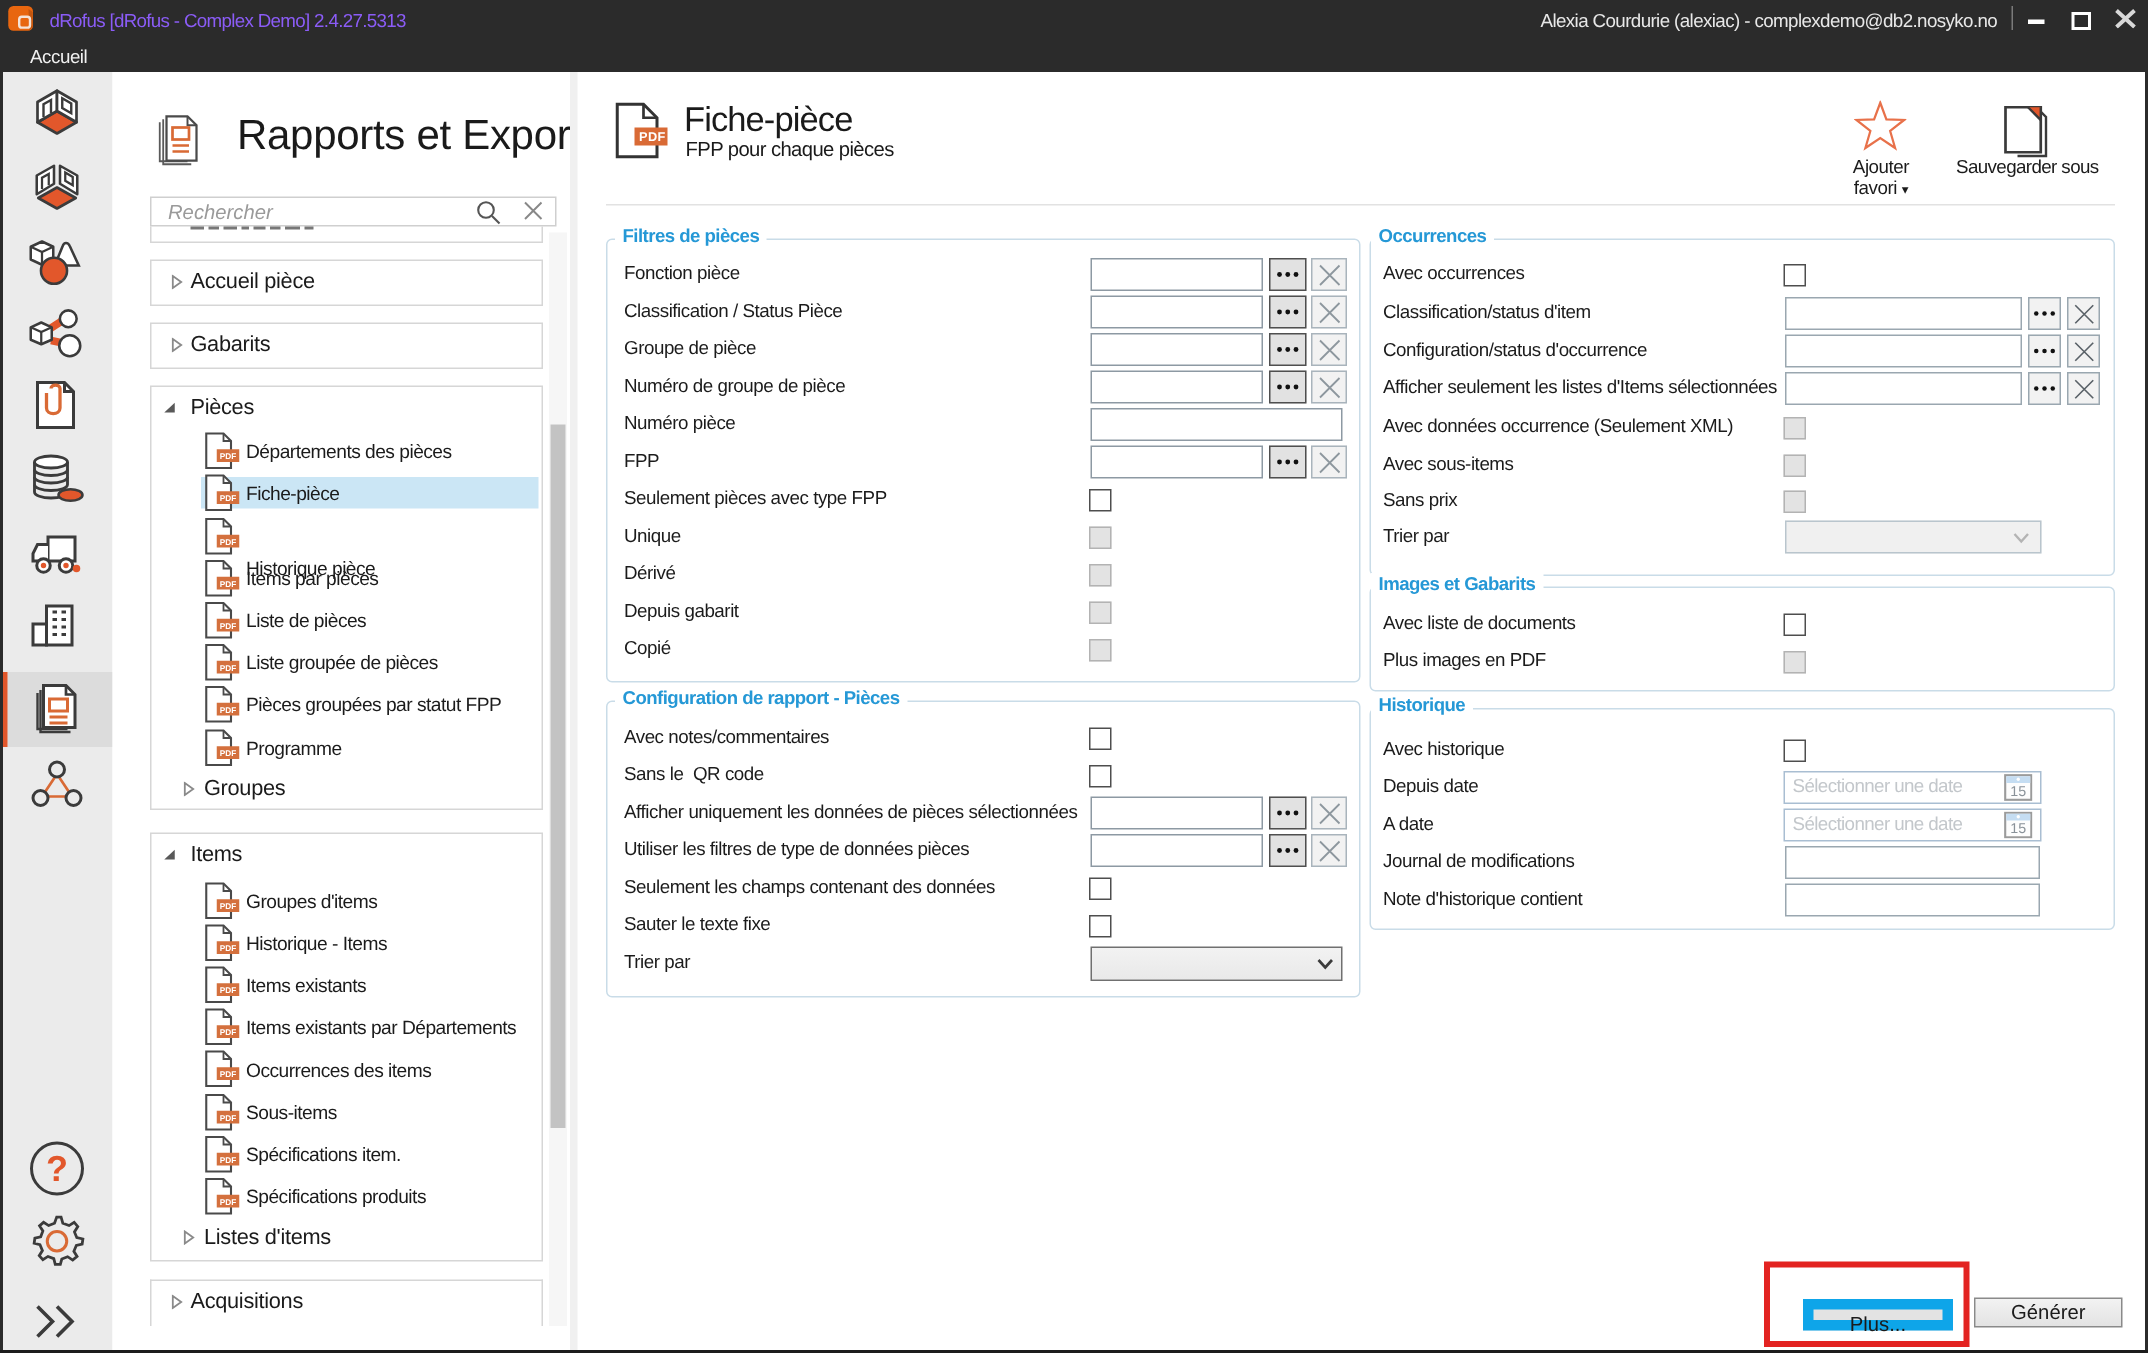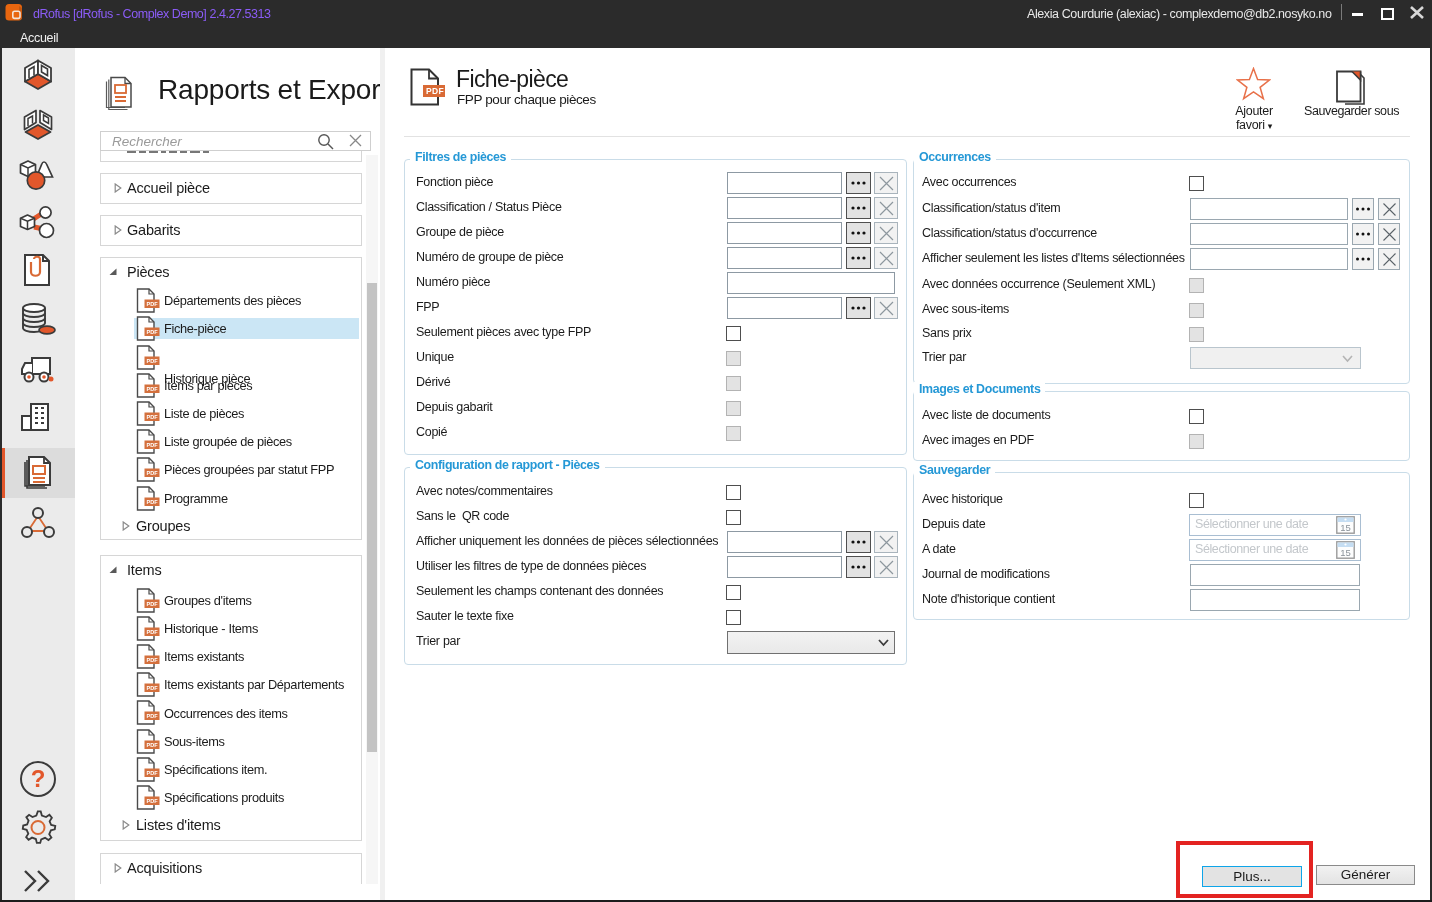--- a/index.html
+++ b/index.html
@@ -323,23 +323,23 @@
 <path d="M17 1.5 L25.5 10 L25.5 1.5" fill="none" stroke="#3a3a3a" stroke-width="1.6"></path>
 </svg>
 <div class="abs" style="left:1304px;top:104px;font-size:12.5px;color:#1b1b1b;letter-spacing:-0.4px;">Sauvegarder sous</div>
 <div class="grp" style="left:404px;top:159px;width:503px;height:296px;"></div>
 <div class="gt" style="left:410px;top:150px;">Filtres de pièces</div>
 <div class="grp" style="left:404px;top:467px;width:503px;height:198px;"></div>
 <div class="gt" style="left:410px;top:458px;">Configuration de rapport - Pièces</div>
 <div class="grp" style="left:913px;top:159px;width:497px;height:225px;"></div>
 <div class="gt" style="left:914px;top:150px;">Occurrences</div>
 <div class="grp" style="left:913px;top:391px;width:497px;height:70px;"></div>
-<div class="gt" style="left:914px;top:382px;">Images et Documents</div>
+<div class="gt" style="left:914px;top:382px;">Images et Gabarits</div>
 <div class="grp" style="left:913px;top:472px;width:497px;height:148px;"></div>
-<div class="gt" style="left:914px;top:463px;">Sauvegarder</div>
+<div class="gt" style="left:914px;top:463px;">Historique</div>
 <div class="lbl" style="left:416px;top:175px;">Fonction pièce</div>
 <div class="inp" style="left:727px;top:172px;width:115px;height:22px;"></div>
 <div class="b3" style="left:846px;top:172px;"><svg width="23" height="20" viewBox="0 0 23 20">
       <circle cx="6" cy="10" r="1.6" fill="#111"></circle>
       <circle cx="11.5" cy="10" r="1.6" fill="#111"></circle>
       <circle cx="17" cy="10" r="1.6" fill="#111"></circle>
     </svg></div>
 <div class="bx" style="left:874px;top:172px;">
     <svg width="17" height="17" viewBox="0 0 17 17">
       <path d="M2 2 L15 15 M15 2 L2 15" stroke="#8d979e" stroke-width="1.2"></path>
@@ -449,21 +449,21 @@
 <div class="b3r" style="left:1352px;top:197.5px;"><svg width="20" height="20" viewBox="0 0 20 20">
       <circle cx="4.5" cy="10" r="1.5" fill="#111"></circle>
       <circle cx="10" cy="10" r="1.5" fill="#111"></circle>
       <circle cx="15.5" cy="10" r="1.5" fill="#111"></circle>
     </svg></div>
 <div class="bxr" style="left:1378px;top:197.5px;">
     <svg width="17" height="17" viewBox="0 0 17 17">
       <path d="M2.5 2.5 L14.5 14.5 M14.5 2.5 L2.5 14.5" stroke="#5a6268" stroke-width="1.1"></path>
     </svg>
   </div>
-<div class="lbl" style="left:922px;top:225.5px;">Classification/status d'occurrence</div>
+<div class="lbl" style="left:922px;top:225.5px;">Configuration/status d'occurrence</div>
 <div class="inp" style="left:1190px;top:222.5px;width:158px;height:22px;border-color:#9aa7b0;"></div>
 <div class="b3r" style="left:1352px;top:222.5px;"><svg width="20" height="20" viewBox="0 0 20 20">
       <circle cx="4.5" cy="10" r="1.5" fill="#111"></circle>
       <circle cx="10" cy="10" r="1.5" fill="#111"></circle>
       <circle cx="15.5" cy="10" r="1.5" fill="#111"></circle>
     </svg></div>
 <div class="bxr" style="left:1378px;top:222.5px;">
     <svg width="17" height="17" viewBox="0 0 17 17">
       <path d="M2.5 2.5 L14.5 14.5 M14.5 2.5 L2.5 14.5" stroke="#5a6268" stroke-width="1.1"></path>
     </svg>
@@ -486,21 +486,21 @@
 <div class="cbd" style="left:1189px;top:302.5px;"></div>
 <div class="lbl" style="left:922px;top:326px;">Sans prix</div>
 <div class="cbd" style="left:1189px;top:327px;"></div>
 <div class="lbl" style="left:922px;top:350px;">Trier par</div>
 <div class="dropd" style="left:1190px;top:347px;width:171px;"></div>
 <svg class="abs" style="left:1342px;top:355px;" width="11" height="8" viewBox="0 0 11 8">
     <path d="M1 1 L5.5 6 L10 1" fill="none" stroke="#b4b4b4" stroke-width="1.6"></path>
   </svg>
 <div class="lbl" style="left:922px;top:407.5px;">Avec liste de documents</div>
 <div class="cb" style="left:1189px;top:408.5px;"></div>
-<div class="lbl" style="left:922px;top:432.5px;">Avec images en PDF</div>
+<div class="lbl" style="left:922px;top:432.5px;">Plus images en PDF</div>
 <div class="cbd" style="left:1189px;top:433.5px;"></div>
 <div class="lbl" style="left:922px;top:492px;">Avec historique</div>
 <div class="cb" style="left:1189px;top:493px;"></div>
 <div class="lbl" style="left:922px;top:516.5px;">Depuis date</div>
 <div class="abs" style="left:1189px;top:513.5px;width:172px;height:22px;border:1px solid #a9bed2;background:#fff;box-sizing:border-box;"></div>
 <div class="abs" style="left:1195px;top:516.5px;font-size:12.5px;color:#c3c7cb;letter-spacing:-0.4px;">Sélectionner une date</div>
 <svg class="abs" style="left:1336px;top:515.5px;" width="19" height="18" viewBox="0 0 19 18">
 <rect x="0.8" y="0.8" width="17.4" height="16.4" fill="#fdfdfd" stroke="#9b9b9b" stroke-width="1.4"></rect>
 <rect x="1.5" y="1.5" width="16" height="4.5" fill="#c5ddf2"></rect>
 <circle cx="9.5" cy="3.5" r="1.1" fill="#fff"></circle>
@@ -513,13 +513,13 @@
 <rect x="0.8" y="0.8" width="17.4" height="16.4" fill="#fdfdfd" stroke="#9b9b9b" stroke-width="1.4"></rect>
 <rect x="1.5" y="1.5" width="16" height="4.5" fill="#c5ddf2"></rect>
 <circle cx="9.5" cy="3.5" r="1.1" fill="#fff"></circle>
 <text x="9.5" y="14.5" text-anchor="middle" font-size="9.5" fill="#8a9299" font-family="Liberation Sans">15</text>
 </svg>
 <div class="lbl" style="left:922px;top:567px;">Journal de modifications</div>
 <div class="inp" style="left:1190px;top:564px;width:170px;height:22px;border-color:#9aa7b0;"></div>
 <div class="lbl" style="left:922px;top:592px;">Note d'historique contient</div>
 <div class="inp" style="left:1190px;top:589px;width:170px;height:22px;border-color:#9aa7b0;"></div>
 <div class="abs" style="left:1176px;top:841px;width:137px;height:57px;border:4px solid #e32321;box-sizing:border-box;"></div>
-<div class="abs" style="left:1202px;top:866px;width:100px;height:21px;background:#e3e3e3;border:1px solid #0ea5e9;box-sizing:border-box;text-align:center;font-size:13.5px;color:#1b1b1b;line-height:19px;">Plus...</div>
+<div class="abs" style="left:1202px;top:866px;width:100px;height:21px;background:#e3e3e3;border:7px solid #0ea5e9;box-sizing:border-box;text-align:center;font-size:13.5px;color:#1b1b1b;line-height:19px;">Plus...</div>
 <div class="abs" style="left:1316px;top:865px;width:99px;height:20px;background:linear-gradient(#f2f2f2,#e3e3e3);border:1px solid #8a8a8a;box-sizing:border-box;text-align:center;font-size:13.5px;color:#1b1b1b;line-height:18px;">Générer</div>
 </body></html>

